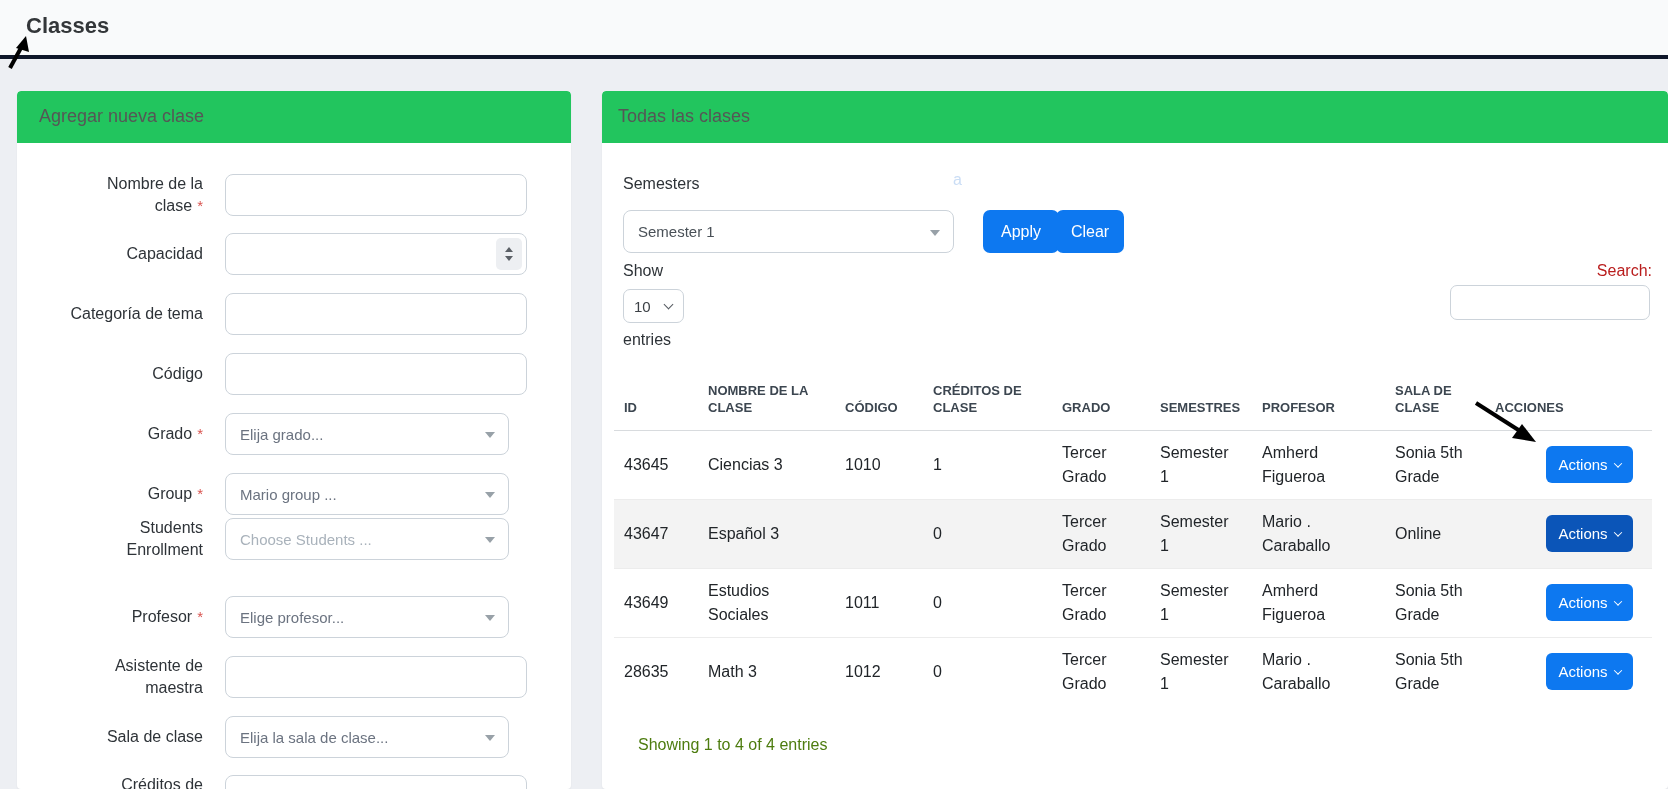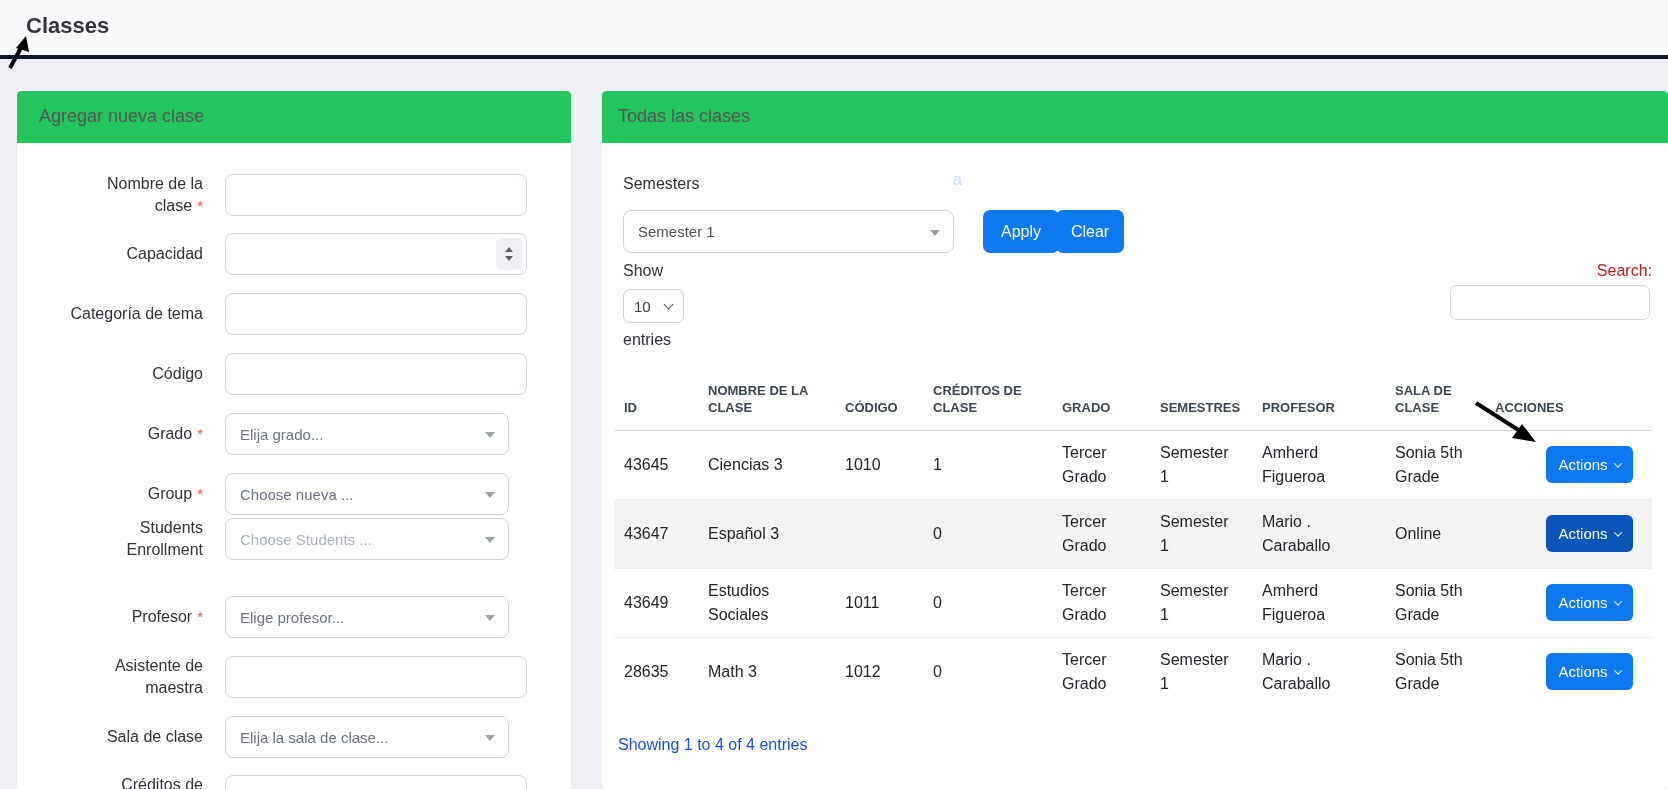--- a/index.html
+++ b/index.html
@@ -69,21 +69,21 @@
                padding:0 6px 14px 10px; height:69px; white-space:pre-line; line-height:17px; }
   .dtable thead tr { border-bottom:1px solid #d8dbde; }
   .dtable td { font-size:16px; color:#212529; vertical-align:middle; padding:10px 6px 10px 10px;
                height:68px; white-space:pre-line; line-height:24px; }
   .dtable tbody tr + tr { border-top:1px solid #ececec; }
   .dtable tbody tr.stripe { background:#f3f3f3; }
   .btn-actions { margin-left:51px; width:87px; height:37px; border-radius:6px; font-size:15px; gap:7px; }
   .btn-actions.dark { background:#0b55b8; }
   .bchev { display:inline-block; width:6px; height:6px; border-right:1.7px solid #fff; border-bottom:1.7px solid #fff;
            transform:rotate(45deg) translate(-1px,-1px); }
-  .tfooter { left:16px; top:645px; font-size:16px; color:#1d4ed8; }
+  .tfooter { left:36px; top:645px; font-size:16px; color:#4d7c0f; }
 
   .arrow-svg { position:absolute; pointer-events:none; }
 </style>
 </head>
 <body>
 
 <div class="page">
 
   <div class="topbar">
     <div class="page-title">Classes</div>
@@ -134,21 +134,21 @@
               <span>Elija grado...</span>
               <span class="caret"></span>
             </div>
           </div>
       </div>
 
       <div class="frow r5">
         <div class="flabel"><span>Group</span><span class="req">*</span></div>
         <div class="fcontrol">
             <div class="fakeselect">
-              <span>Choose nueva ...</span>
+              <span>Mario group ...</span>
               <span class="caret"></span>
             </div>
           </div>
       </div>
 
       <div class="frow r6">
         <div class="flabel">Students
 Enrollment</div>
         <div class="fcontrol">
             <div class="fakeselect muted">

